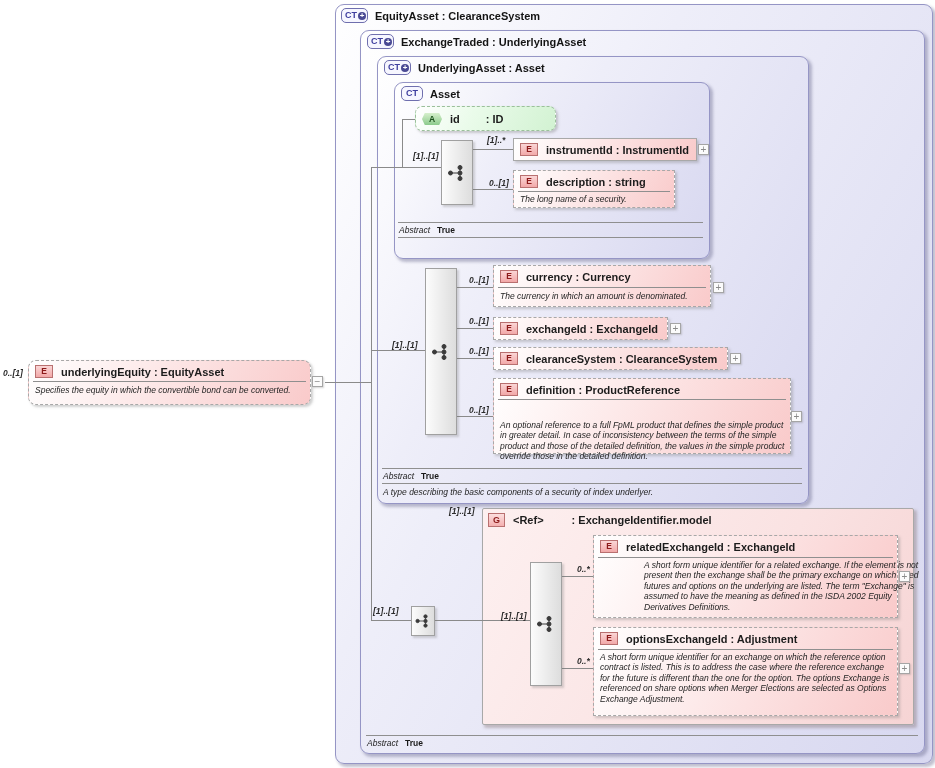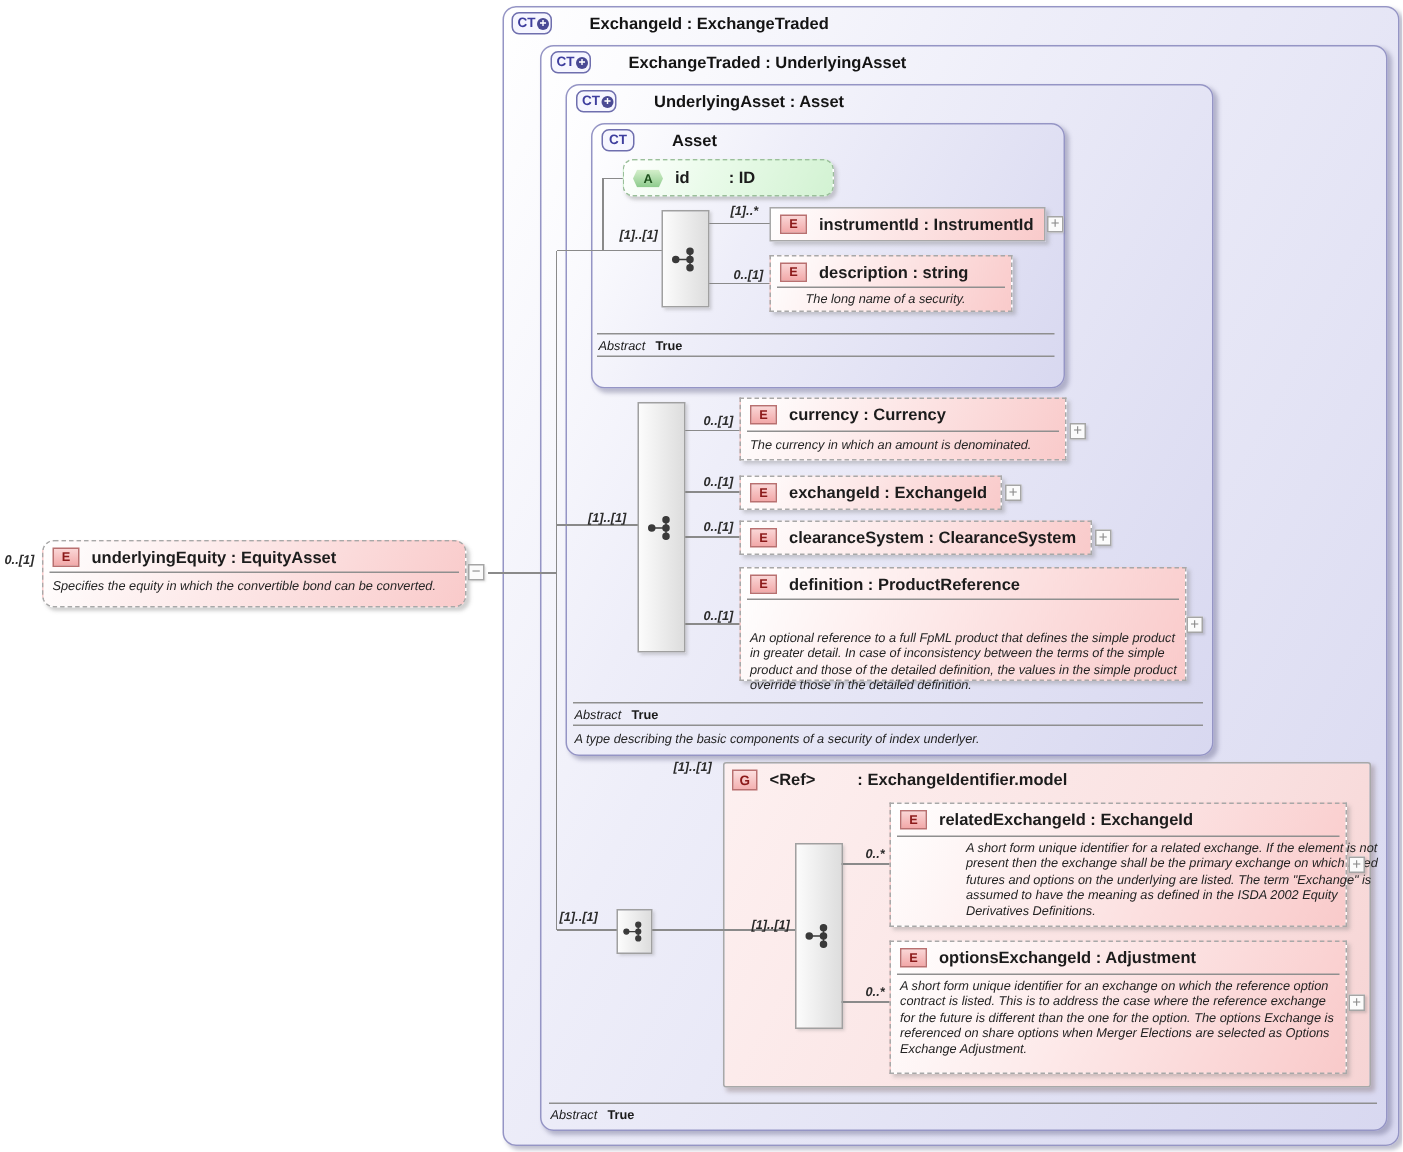--- a/index.html
+++ b/index.html
@@ -2,21 +2,21 @@
 <html><head>
 <meta charset="utf-8">
 <style>
   html,body{margin:0;padding:0;background:#ffffff;}
   #stage{position:relative;width:935px;height:768px;background:#ffffff;overflow:hidden;
          font-family:"Liberation Sans",sans-serif;}
 
   .ct-box{position:absolute;border:1px solid #9595c5;border-radius:9px;
           background:linear-gradient(118deg,#ffffff 0%,#eeeef9 35%,#d8d8f0 100%);
           box-shadow:2.5px 2.5px 3px rgba(90,90,130,.38);}
-  .ct-head{position:absolute;display:flex;align-items:center;gap:25px;white-space:nowrap;
+  .ct-head{position:absolute;display:flex;align-items:center;gap:7px;white-space:nowrap;
            font-weight:bold;font-size:11px;color:#141414;}
   .ct-icon{position:relative;display:inline-flex;align-items:center;justify-content:center;
            width:25px;height:13px;border:1.5px solid #6f6fae;border-radius:5px;background:#f6f6ff;
            color:#3e3e9e;font-weight:bold;font-size:9px;line-height:13px;}
   .ct-icon .plusdot{position:absolute;right:1px;top:2.5px;width:8px;height:8px;border-radius:50%;
            background:#4a4a94;color:#ffffff;font-size:8px;line-height:8px;font-weight:bold;text-align:center;}
   .ct-icon.plain{width:20px;}
 
   .el-box{position:absolute;border:1px solid #a8a8a8;
           background:linear-gradient(118deg,#ffffff 0%,#fdeaea 40%,#f9caca 100%);
@@ -170,21 +170,21 @@
       </div>
   </div>
   <div class="expander" style="left:698px;top:144px;">+</div>
 
   <div class="el-box dashed" style="left:513px;top:170px;width:162px;height:38px;">
     <div class="el-title">
         <span class="e-icon">E</span>
       <span>description : string</span>
       </div>
     <div class="sep" style="left:4px;top:20px;width:152px;"></div>
-    <div class="anno" style="left:6px;top:23px;width:152px;margin-left:17px;">The long name of a security.</div>
+    <div class="anno" style="left:6px;top:23px;width:152px;">The long name of a security.</div>
   </div>
 
   <div class="el-box dashed" style="left:493px;top:265px;width:218px;height:42px;">
     <div class="el-title">
         <span class="e-icon">E</span>
       <span>currency : Currency</span>
       </div>
     <div class="sep" style="left:4px;top:21px;width:208px;"></div>
     <div class="anno" style="left:6px;top:25px;width:208px;">The currency in which an amount is denominated.</div>
   </div>
@@ -254,21 +254,21 @@
   <div class="card" style="left:373px;top:606px;">[1]..[1]</div>
   <div class="card" style="left:501px;top:611px;">[1]..[1]</div>
   <div class="card" style="left:577px;top:564px;">0..*</div>
   <div class="card" style="left:577px;top:656px;">0..*</div>
 
   <div class="ct-head" style="left:341px;top:8px;">
     <span class="ct-icon">
         <span style="margin-right:7px;">CT</span>
         <span class="plusdot">+</span>
       </span>
-    <span>ExchangeId : ExchangeTraded</span>
+    <span>EquityAsset : ClearanceSystem</span>
   </div>
   <div class="ct-head" style="left:367px;top:34px;">
     <span class="ct-icon">
         <span style="margin-right:7px;">CT</span>
         <span class="plusdot">+</span>
       </span>
     <span>ExchangeTraded : UnderlyingAsset</span>
   </div>
   <div class="ct-head" style="left:384px;top:60px;">
     <span class="ct-icon">

